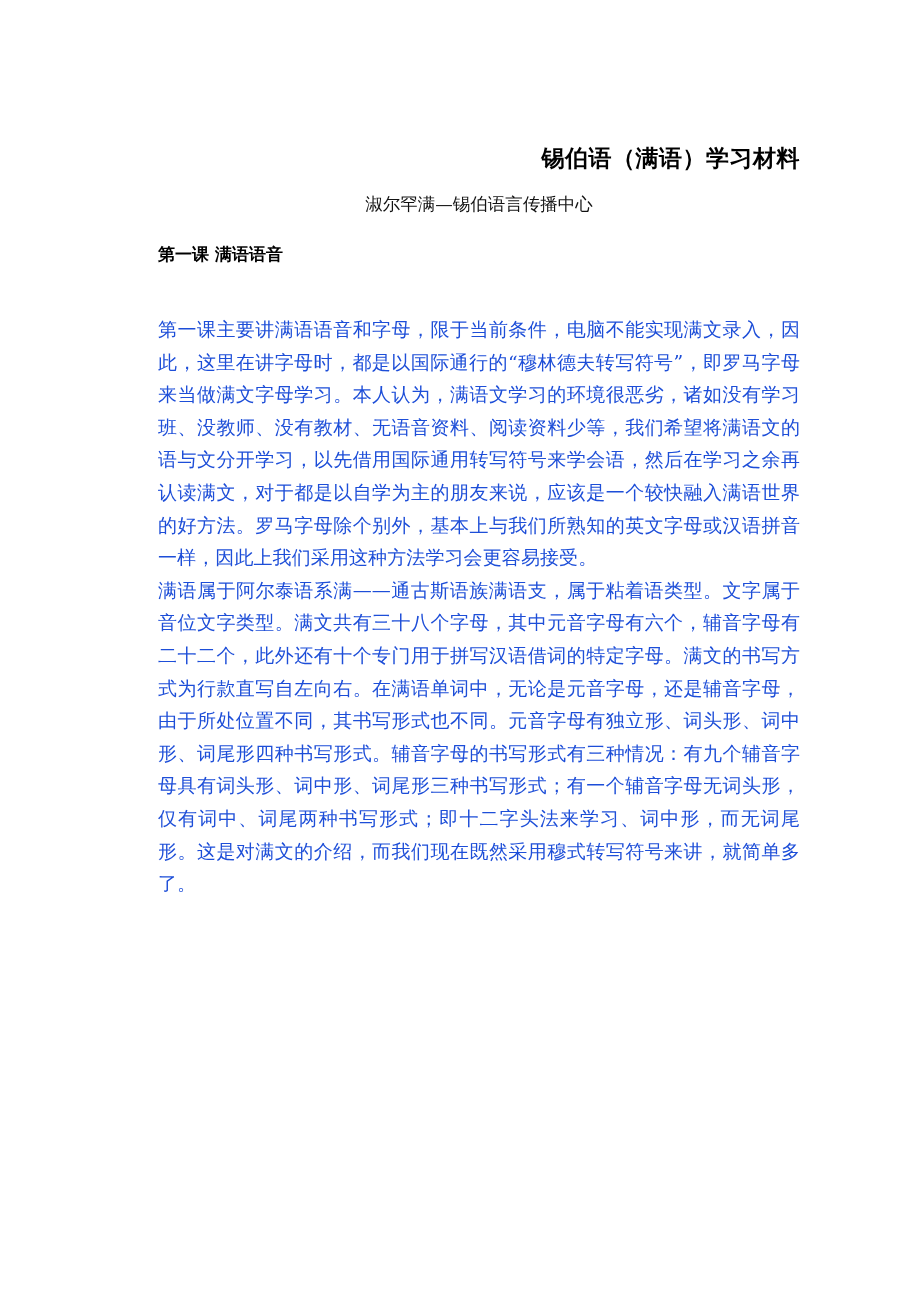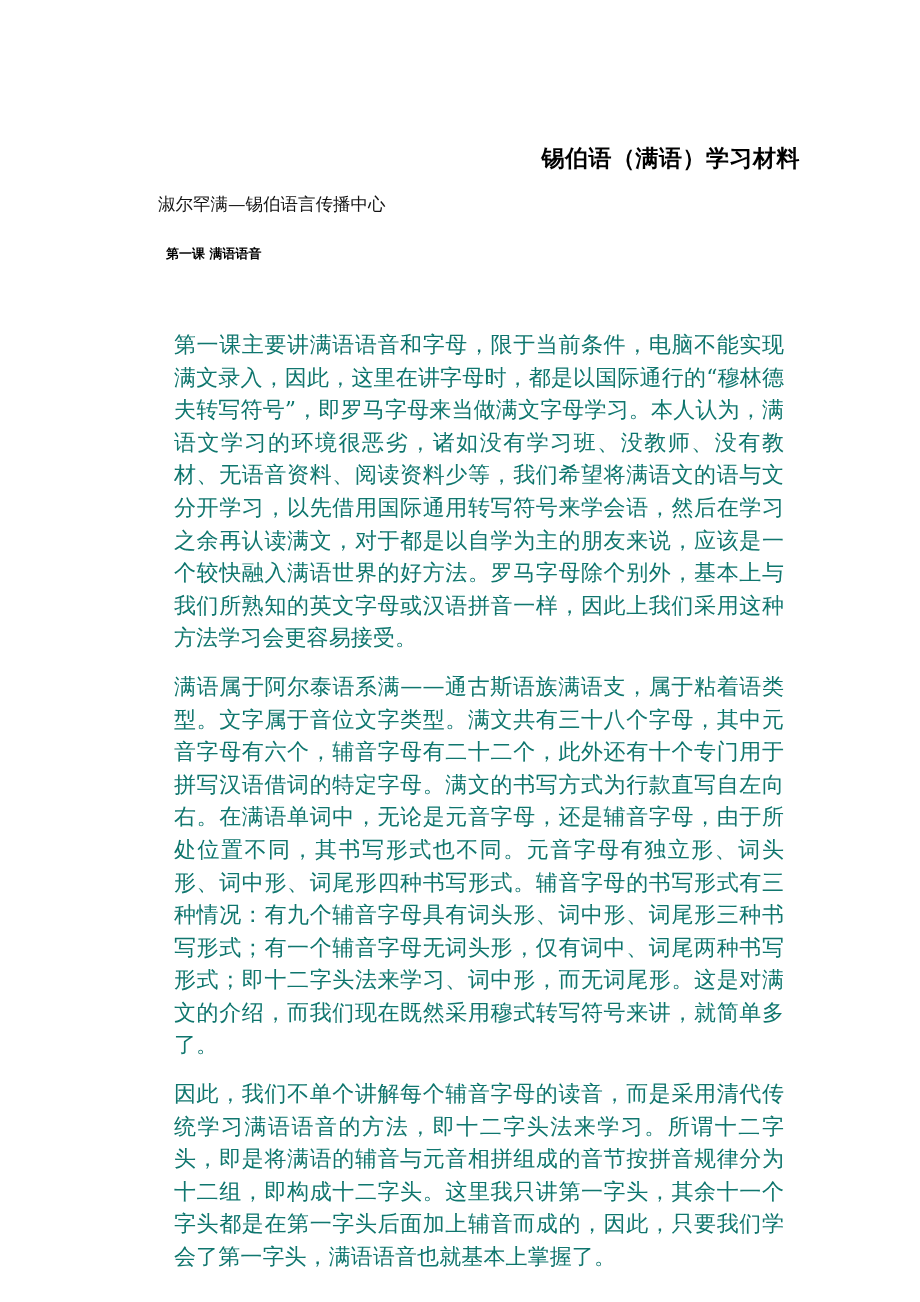--- a/index.html
+++ b/index.html
@@ -2,35 +2,34 @@
 <html><head>
 <meta charset="utf-8">
 <style>
   html, body { margin: 0; padding: 0; background: #ffffff; }
   body { width: 920px; height: 1302px; position: relative; overflow: hidden;
          font-family: "DejaVu Serif", "Liberation Serif", serif; color: #111; }
   .page { position: absolute; left: 158px; top: 0; width: 642px; }
   .title { position: absolute; left: 0; width: 642px; top: 140px; text-align: right;
            font-family: "DejaVu Sans", "Liberation Sans", sans-serif; font-weight: bold;
            font-size: 23px; line-height: 36px; letter-spacing: 0.5px; color: #000; }
-  .subtitle { position: absolute; left: 0; width: 642px; top: 190px; 
+  .subtitle { position: absolute; left: 0; width: 642px; top: 190px; text-align: center;
               font-size: 17.5px; line-height: 28px; color: #111; }
-  .section-heading { position: absolute; left: 8px; top: 242px; font-weight: bold;
+  .section-heading { position: absolute; left: 0; top: 242px; font-weight: bold;
                      font-family: "DejaVu Sans", "Liberation Sans", sans-serif;
-                     font-size: 13px; line-height: 24px; color: #000; }
+                     font-size: 17px; line-height: 24px; color: #000; }
   .body { position: absolute; left: 0; top: 313px; width: 642px; }
-  .para { margin: 16px; font-size: 22px; line-height: 32.6px; text-align: justify;
-          text-justify: inter-character; letter-spacing: 0.1px; color: #0f766e; }
+  .para { margin: 0; font-size: 19px; line-height: 32.6px; text-align: justify;
+          text-justify: inter-character; letter-spacing: 0.1px; color: #1d4ed8; }
   .para + .para { margin-top: 0; }
 </style>
 </head>
 <body>
 
 <div class="page">
   <div class="title">锡伯语（满语）学习材料</div>
   <div class="subtitle">淑尔罕满—锡伯语言传播中心</div>
   <div class="section-heading">第一课  满语语音</div>
   <div class="body">
     <p class="para">第一课主要讲满语语音和字母，限于当前条件，电脑不能实现满文录入，因此，这里在讲字母时，都是以国际通行的“穆林德夫转写符号”，即罗马字母来当做满文字母学习。本人认为，满语文学习的环境很恶劣，诸如没有学习班、没教师、没有教材、无语音资料、阅读资料少等，我们希望将满语文的语与文分开学习，以先借用国际通用转写符号来学会语，然后在学习之余再认读满文，对于都是以自学为主的朋友来说，应该是一个较快融入满语世界的好方法。罗马字母除个别外，基本上与我们所熟知的英文字母或汉语拼音一样，因此上我们采用这种方法学习会更容易接受。</p>
     <p class="para">满语属于阿尔泰语系满——通古斯语族满语支，属于粘着语类型。文字属于音位文字类型。满文共有三十八个字母，其中元音字母有六个，辅音字母有二十二个，此外还有十个专门用于拼写汉语借词的特定字母。满文的书写方式为行款直写自左向右。在满语单词中，无论是元音字母，还是辅音字母，由于所处位置不同，其书写形式也不同。元音字母有独立形、词头形、词中形、词尾形四种书写形式。辅音字母的书写形式有三种情况：有九个辅音字母具有词头形、词中形、词尾形三种书写形式；有一个辅音字母无词头形，仅有词中、词尾两种书写形式；即十二字头法来学习、词中形，而无词尾形。这是对满文的介绍，而我们现在既然采用穆式转写符号来讲，就简单多了。</p>
-    <p class="para">因此，我们不单个讲解每个辅音字母的读音，而是采用清代传统学习满语语音的方法，即十二字头法来学习。所谓十二字头，即是将满语的辅音与元音相拼组成的音节按拼音规律分为十二组，即构成十二字头。这里我只讲第一字头，其余十一个字头都是在第一字头后面加上辅音而成的，因此，只要我们学会了第一字头，满语语音也就基本上掌握了。</p>
   </div>
 </div>
 
 </body></html>

